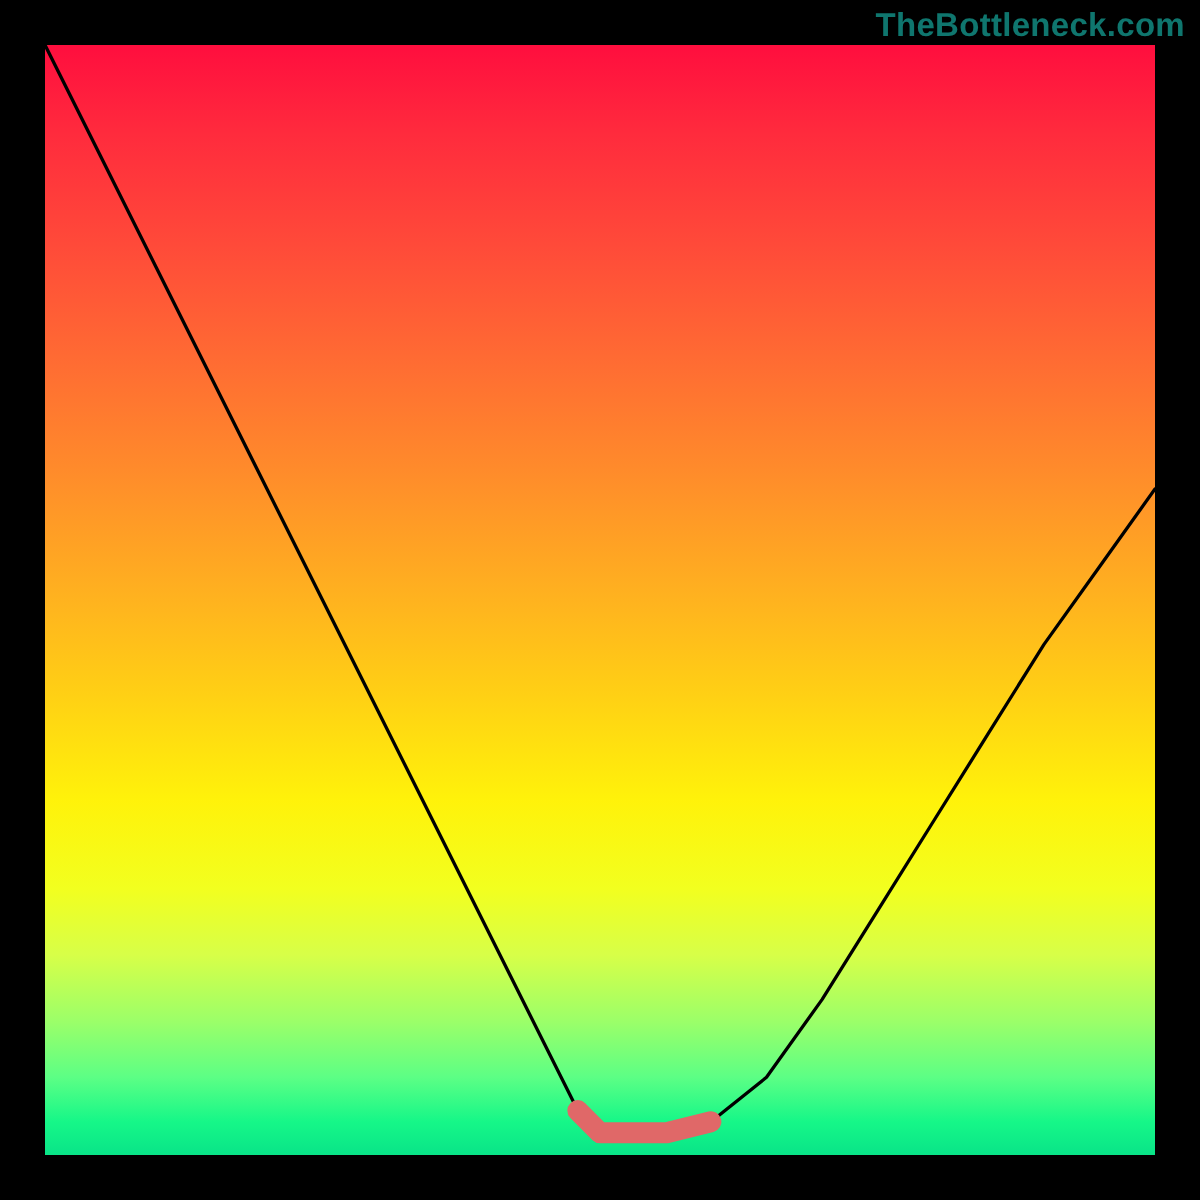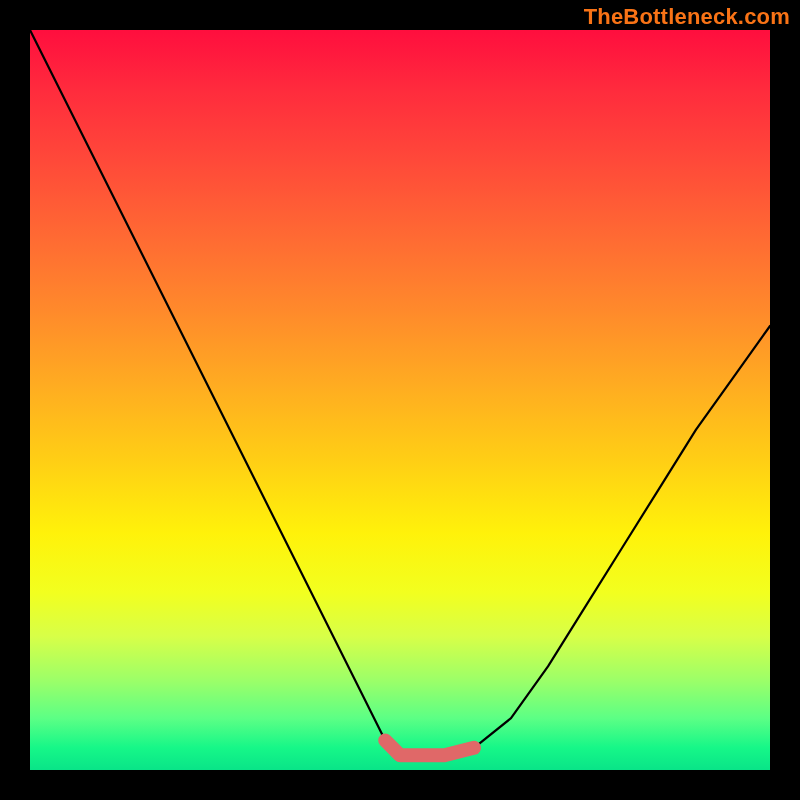--- a/index.html
+++ b/index.html
@@ -14,21 +14,21 @@
   .frame {
     position: relative;
     width: 800px;
     height: 800px;
     background: #000;
   }
   .watermark {
     position: absolute;
     top: 4px;
     right: 10px;
-    color: #f97316;
+    color: #0f766e;
     font-size: 22px;
     font-weight: 600;
     letter-spacing: 0.2px;
     z-index: 5;
     user-select: none;
   }
   .plot {
     position: absolute;
     left: 30px;
     top: 30px;

